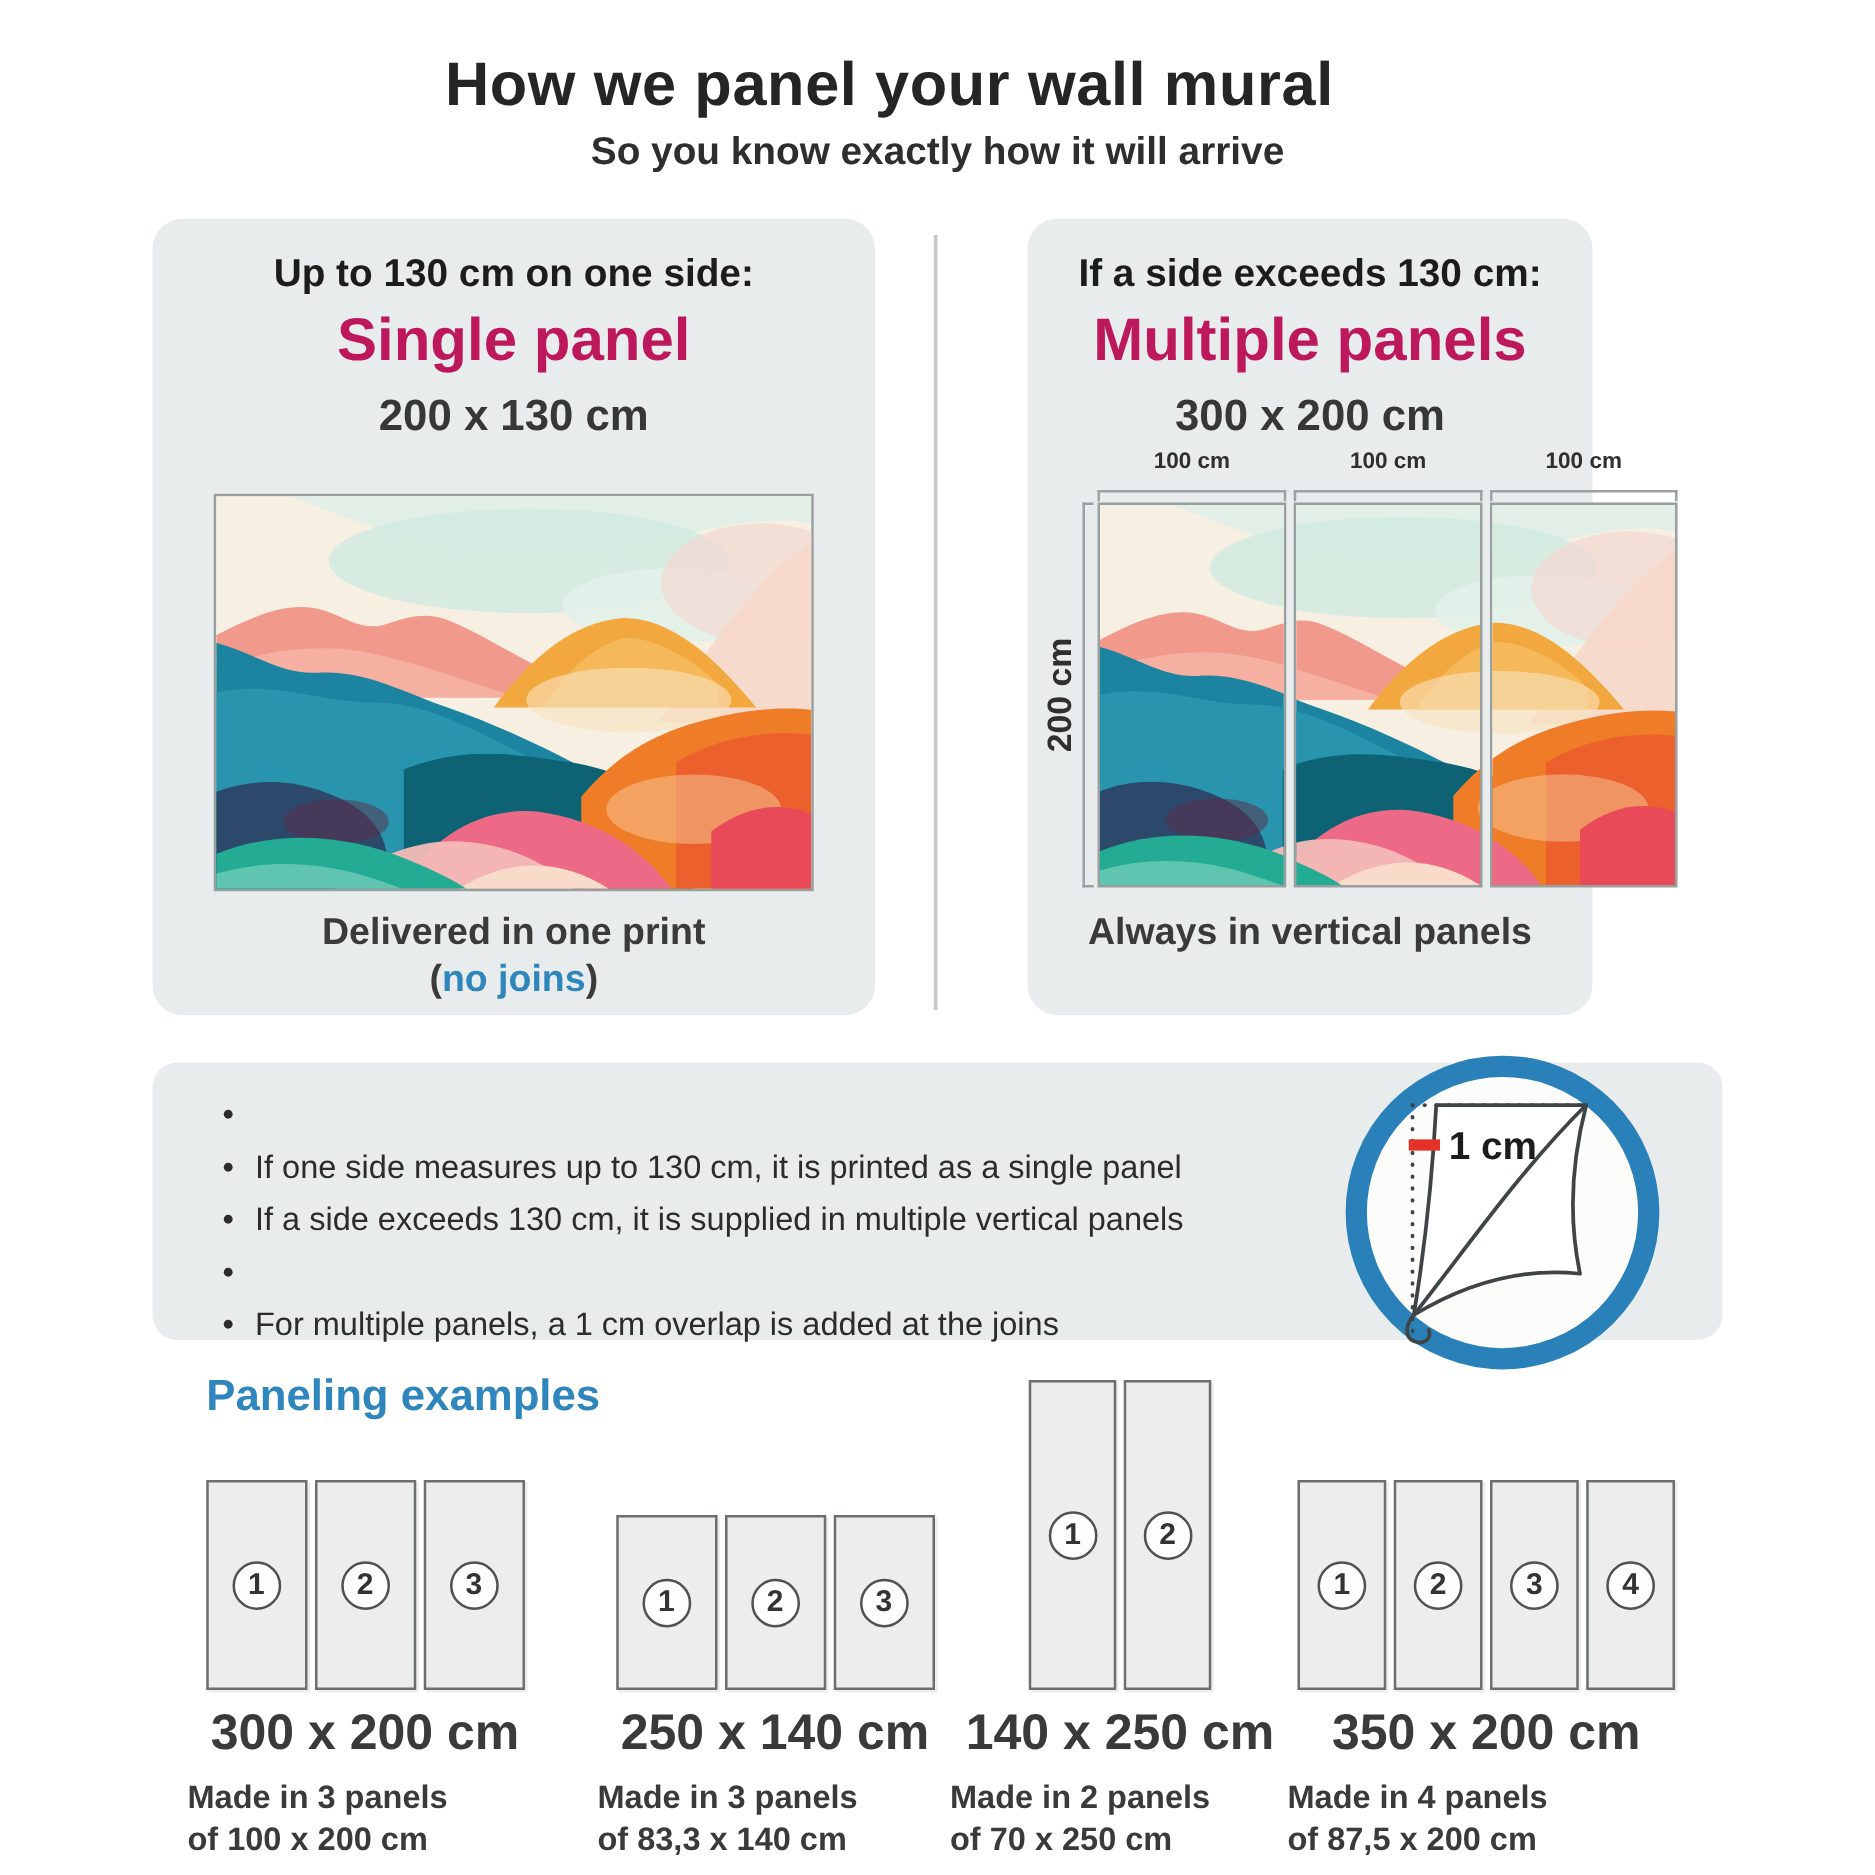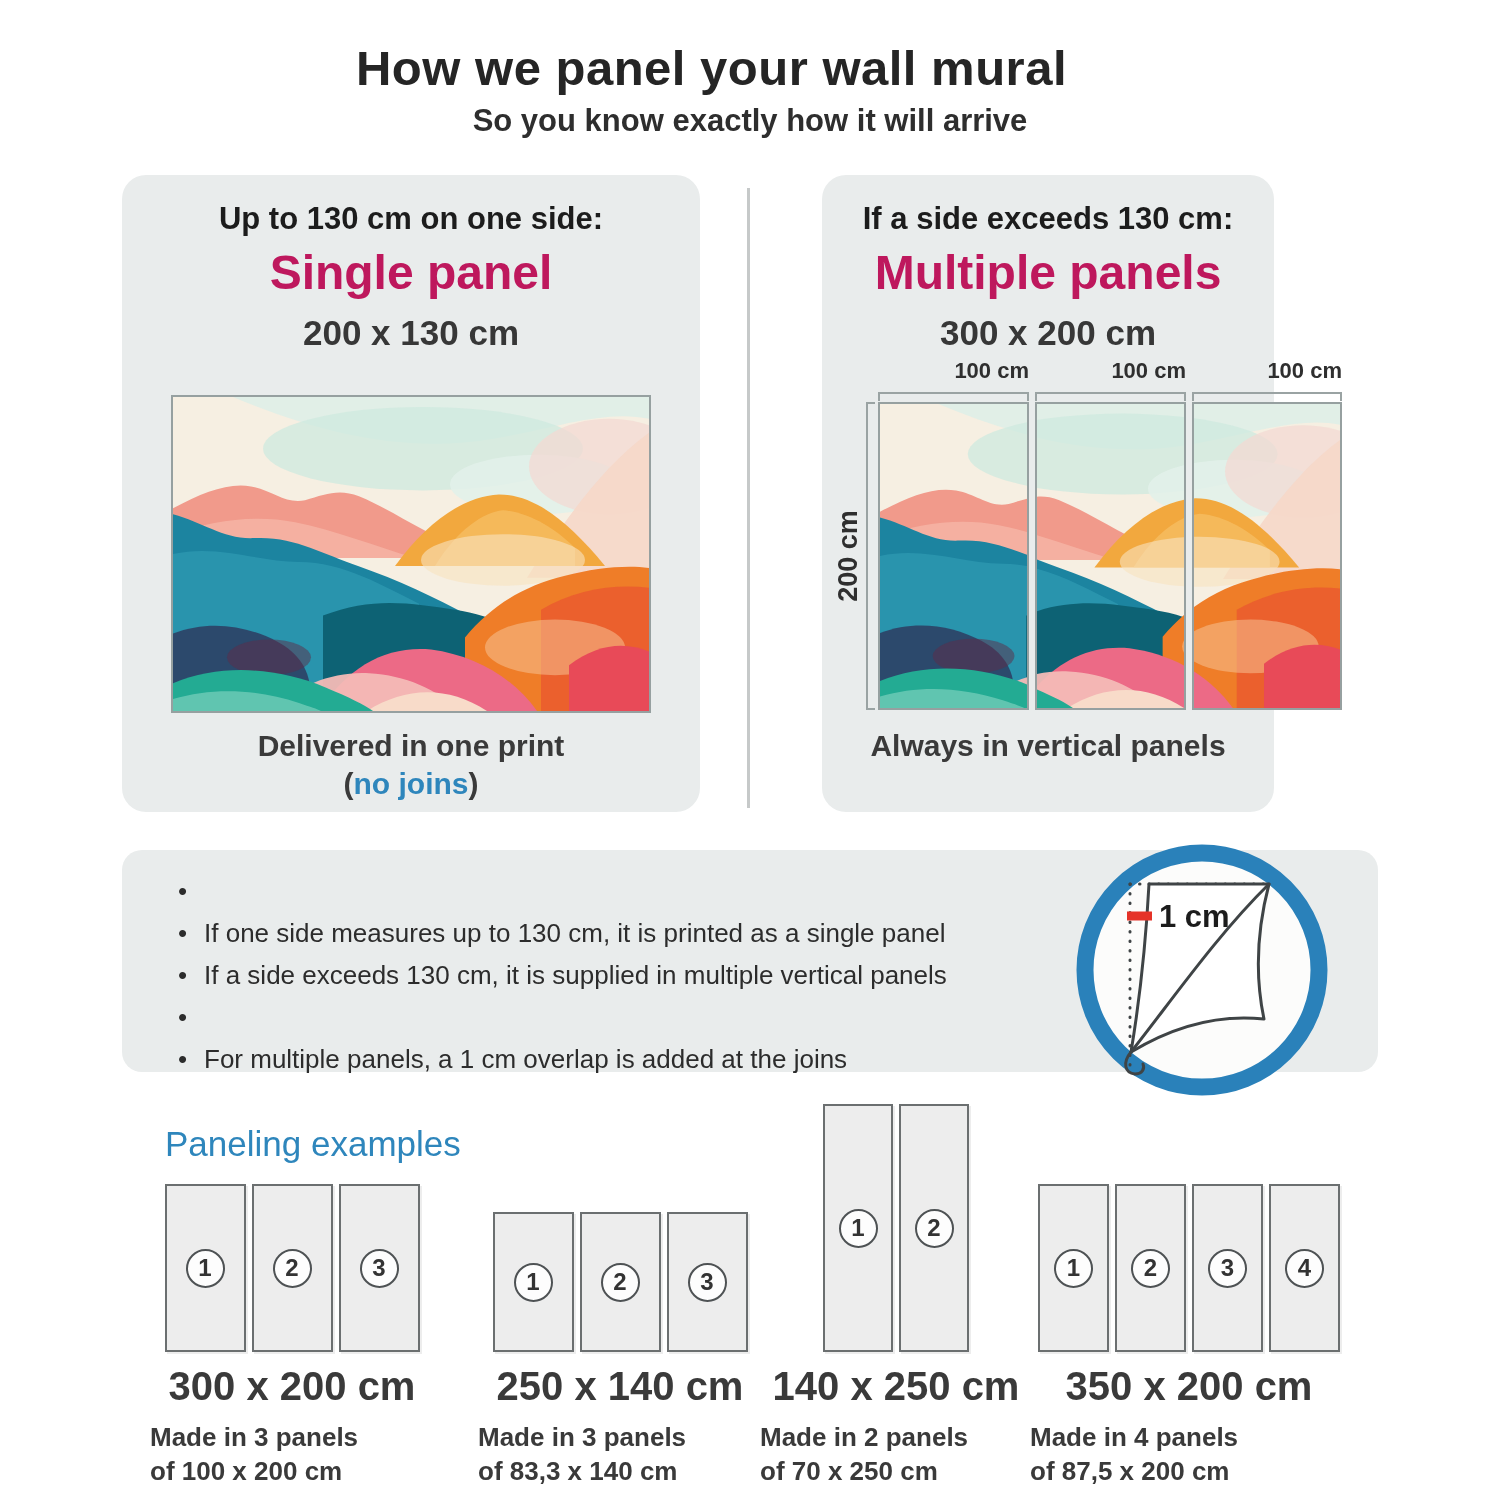--- a/index.html
+++ b/index.html
@@ -29,21 +29,21 @@
   .single-img { position:absolute; top:220px; left:49px; width:480px; height:318px;
                 border:2px solid #96a0a0; background:#f6efe2; }
   .single-img svg { display:block; width:100%; height:100%; }
 
   .card-caption { position:absolute; top:552px; left:0; width:100%; text-align:center;
                   font-size:30px; font-weight:600; color:#3a3a3a; line-height:38px; }
   .joins-link { color:#2e86bc; font-weight:800; }
 
   
   .dim-labels { position:absolute; top:183px; left:56px; width:464px; display:flex; gap:6px; }
-  .dim-labels span { flex:0 0 151px; text-align:right; font-size:22px; font-weight:600; color:#2f2f2f; }
+  .dim-labels span { flex:0 0 151px; text-align:center; font-size:18px; font-weight:600; color:#2f2f2f; }
   .dim-labels span:last-child { flex-basis:150px; }
   .dim-brackets { position:absolute; top:217px; left:56px; width:464px; display:flex; gap:6px; }
   .dim-brackets i { flex:0 0 151px; height:9px; border-top:2px solid #9aa3a3;
                     border-left:2px solid #9aa3a3; border-right:2px solid #9aa3a3; }
   .dim-brackets i:last-child { flex-basis:150px; }
   .vdim { position:absolute; left:44px; top:227px; width:9px; height:308px;
           border-left:2px solid #9aa3a3; border-top:2px solid #9aa3a3; border-bottom:2px solid #9aa3a3; }
   .vlabel { position:absolute; left:26px; top:381px; transform:translate(-50%,-50%) rotate(-90deg);
             font-size:27px; font-weight:600; color:#2f2f2f; white-space:nowrap; }
   .mpanels { position:absolute; top:227px; left:56px; width:464px; height:308px; display:flex; gap:6px; }
@@ -58,21 +58,21 @@
   
   .info-box { position:absolute; left:122px; top:850px; width:1256px; height:222px;
               background:#e9ecec; border-radius:20px; }
   .bullets { position:absolute; left:56px; top:26px; display:flex; flex-direction:column; }
   .bullet { display:flex; align-items:flex-start; height:42px; font-size:26px; color:#2c2c2c; font-weight:500; }
   .bullet .dot { width:26px; font-size:26px; color:#2c2c2c; }
   .overlap-badge { position:absolute; left:1068px; top:836px; width:268px; height:268px; z-index:3; }
   .overlap-badge svg { display:block; width:100%; height:100%; }
 
   
-  .ex-title { position:absolute; left:165px; top:1097px; font-size:35px; font-weight:400; color:#2e86bc;margin-top:27px; }
+  .ex-title { position:absolute; left:165px; top:1097px; font-size:35px; font-weight:700; color:#2e86bc; }
   .example { position:absolute; top:1102px; height:390px; }
   .ex1 { left:150px; width:284px; }
   .ex2 { left:478px; width:284px; }
   .ex3 { left:760px; width:272px; }
   .ex4 { left:1030px; width:318px; }
   .ex-panels { position:absolute; left:0; bottom:140px; width:100%; height:250px;
                display:flex; justify-content:center; align-items:flex-end; gap:6px; }
   .expanel { position:relative; background:#ededed; border:2px solid #6b6f70;
              box-shadow:2px 2px 0 rgba(0,0,0,0.07); display:flex; align-items:center; justify-content:center; }
   .ex1 .expanel { width:81px; height:168px; }

